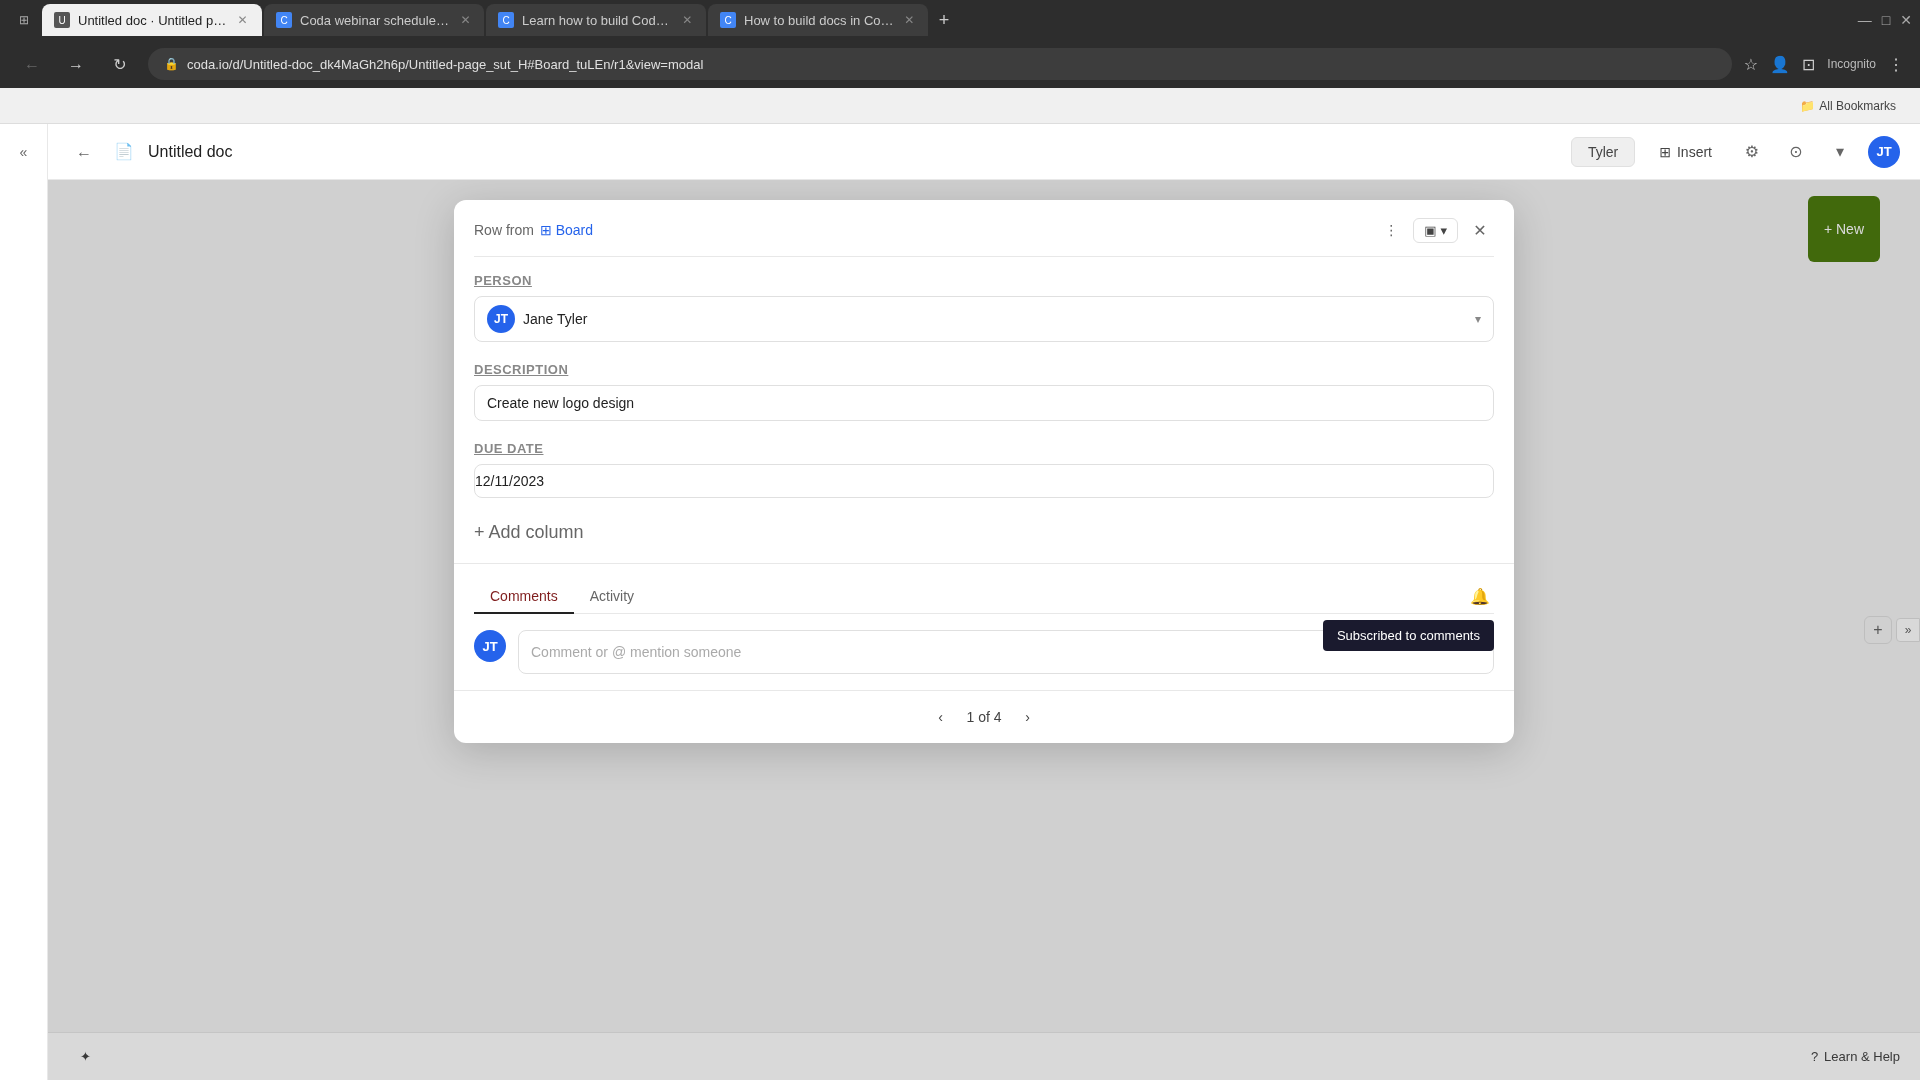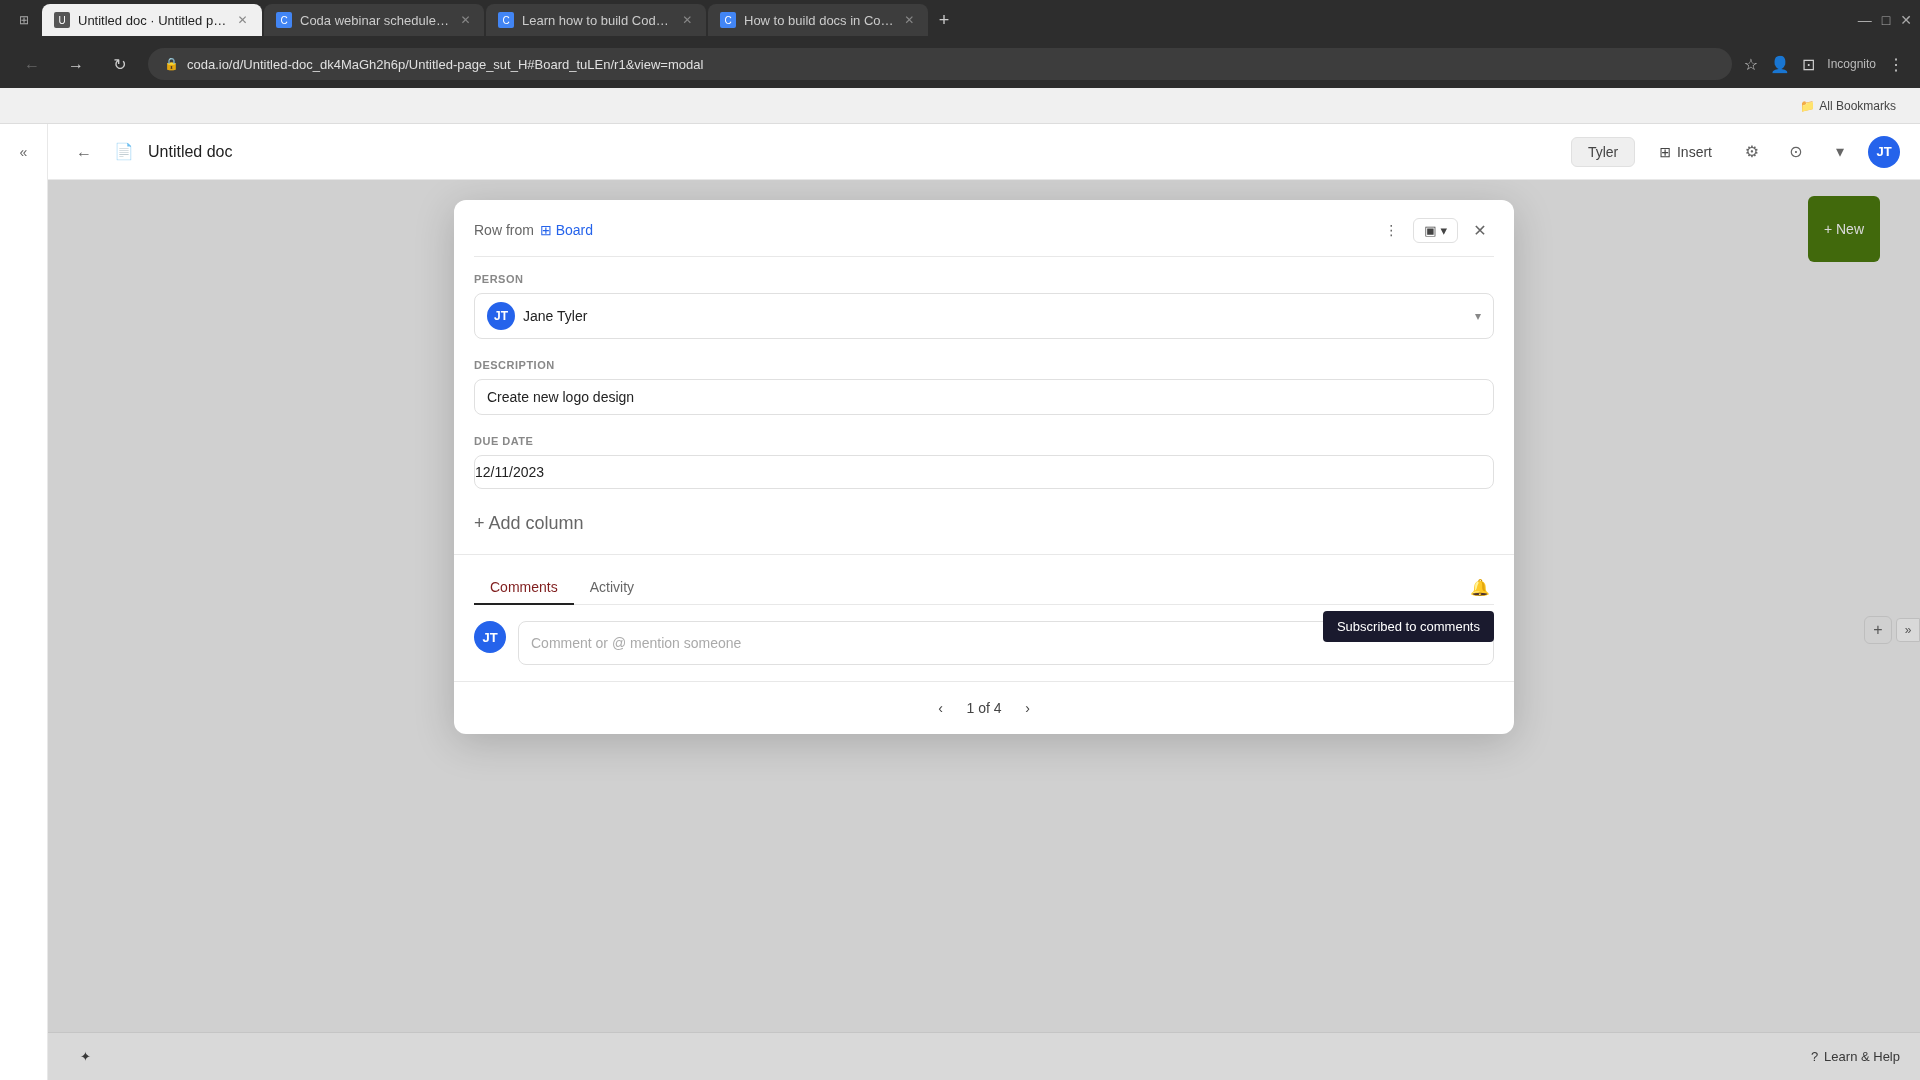--- a/index.html
+++ b/index.html
@@ -60,21 +60,21 @@
     .modal-header-actions { display: flex; align-items: center; gap: 8px; }
     .modal-icon-btn { width: 28px; height: 28px; border-radius: 6px; display: flex; align-items: center; justify-content: center; cursor: pointer; color: #666; font-size: 14px; }
     .modal-view-btn { display: flex; align-items: center; gap: 4px; padding: 4px 10px; border-radius: 6px; font-size: 13px; color: #444; cursor: pointer; border: 1px solid #e0e0e0; }
     .modal-close { width: 28px; height: 28px; border-radius: 6px; display: flex; align-items: center; justify-content: center; cursor: pointer; color: #666; font-size: 16px; }
 
     .modal-divider { height: 1px; background: #e8e8e8; margin: 12px 20px 0; }
 
     .modal-body { flex: 1; overflow-y: auto; padding: 16px 20px; }
 
     .field-section { margin-bottom: 20px; }
-    .field-label { font-size: 11px; font-weight: 600; color: #888; text-transform: uppercase; letter-spacing: 0.5px; margin-bottom: 8px; }
+    .field-label { font-size: 13px; font-weight: 600; color: #888; text-transform: uppercase; letter-spacing: 0.5px; margin-bottom: 8px; text-decoration: underline; }
     .person-select { display: flex; align-items: center; gap: 8px; padding: 8px 12px; border: 1px solid #e0e0e0; border-radius: 8px; cursor: pointer; }
     .person-avatar { width: 28px; height: 28px; border-radius: 50%; background: #2563eb; display: flex; align-items: center; justify-content: center; font-size: 12px; font-weight: 600; color: white; }
     .person-name { font-size: 14px; color: #222; flex: 1; }
     .select-chevron { color: #888; font-size: 12px; }
 
     .description-field { padding: 8px 12px; border: 1px solid #e0e0e0; border-radius: 8px; font-size: 14px; color: #222; min-height: 36px; display: flex; align-items: center; }
 
     .date-field { padding: 8px 0; border: 1px solid #e0e0e0; border-radius: 8px; font-size: 14px; color: #222; display: flex; align-items: center; }
 
     .add-column { display: flex; align-items: center; gap: 6px; font-size: 18px; color: #666; cursor: pointer; padding: 4px 0; }

